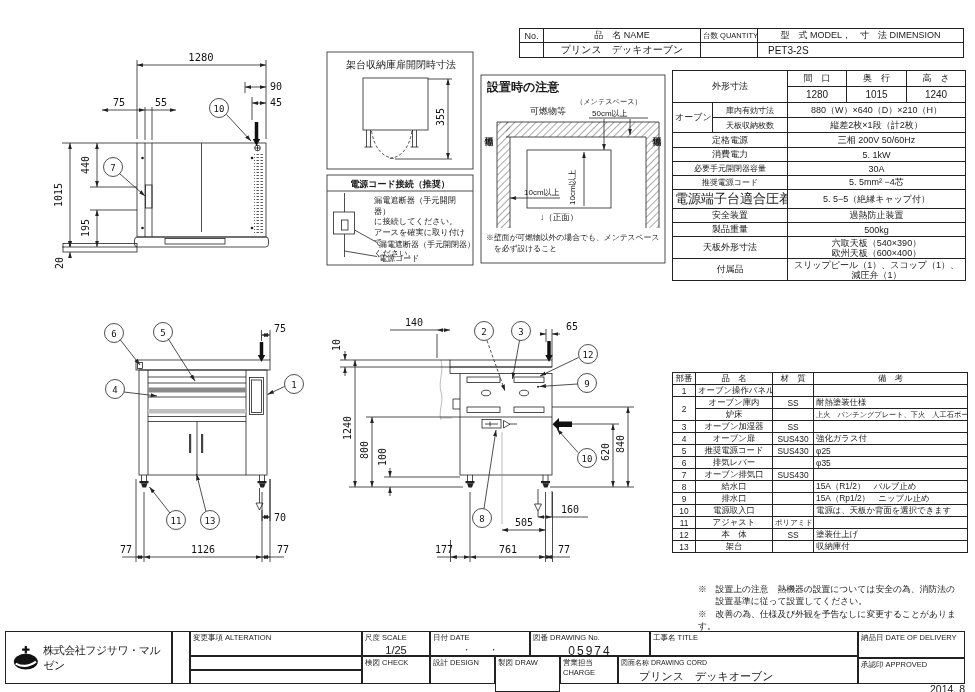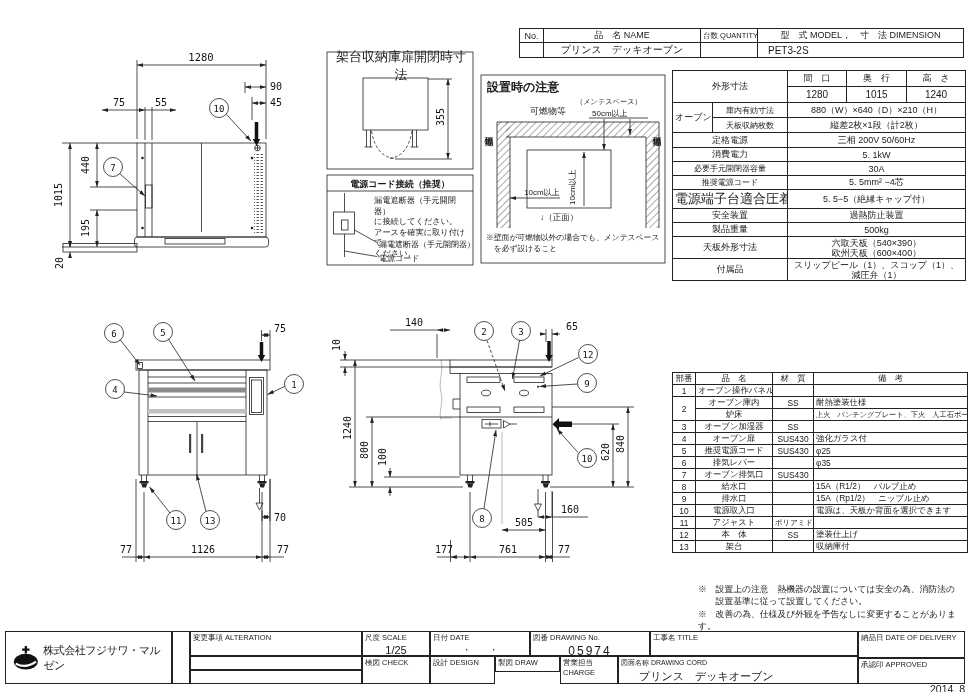--- a/index.html
+++ b/index.html
@@ -467,21 +467,21 @@
     <tr style="height:11.5px">
             <td class="c">13</td>
             <td class="c">架台</td>
             <td class="c"></td>
             <td class="l">収納庫付</td>
           </tr>
   </tbody>
       </table>
 </div>
 
-<div class="abs c" style="left:335px;top:48px;width:132px;font-size:13px">架台収納庫扉開閉時寸法</div>
+<div class="abs c" style="left:335px;top:58px;width:132px;font-size:10px">架台収納庫扉開閉時寸法</div>
 
 <div class="abs c" style="left:328px;top:178px;width:144px;font-size:9px;font-weight:bold">電源コード接続（推奨）</div>
 <div class="abs pre" style="left:374px;top:196px;width:98px;font-size:8.2px;line-height:10.5px">漏電遮断器（手元開閉器）
 に接続してください。
 アースを確実に取り付けて
 ください。</div>
 <div class="abs" style="left:379px;top:239px;font-size:8px">漏電遮断器（手元開閉器）</div>
 <div class="abs" style="left:379px;top:253px;font-size:8px">電源コード</div>
 
 <div class="abs" style="left:487px;top:79px;font-size:12px;font-weight:bold">設置時の注意</div>
@@ -521,21 +521,21 @@
   <div class="c f9">・　　・</div>
 </div>
 <div class="cell" style="left:530px;top:631px;width:120px;height:25px">
   <div class="lbl">図番  DRAWING No.</div>
   <div class="c" style="font-size:12px;letter-spacing:2px">05974</div>
 </div>
 <div class="cell lbl" style="left:650px;top:631px;width:208px;height:25px">工事名  TITLE</div>
 
 <div class="cell lbl" style="left:362px;top:656px;width:68px;height:28px">検図  CHECK</div>
 <div class="cell lbl" style="left:430px;top:656px;width:65px;height:28px">設計  DESIGN</div>
-<div class="cell lbl" style="left:495px;top:656px;width:65px;height:16px">製図  DRAW</div>
+<div class="cell lbl" style="left:495px;top:656px;width:65px;height:36px">製図  DRAW</div>
 <div class="cell lbl" style="left:560px;top:656px;width:58px;height:28px">営業担当 CHARGE</div>
 <div class="cell" style="left:618px;top:656px;width:240px;height:28px">
   <div style="font-size:7px;padding:1px 2px">図面名称  DRAWING CORD</div>
   <div class="f11" style="padding-left:20px">プリンス　デッキオーブン</div>
 </div>
 <div class="cell lbl" style="left:858px;top:631px;width:107px;height:27px">納品日  DATE OF DELIVERY</div>
 <div class="cell lbl" style="left:858px;top:658px;width:107px;height:26px">承認印  APPROVED</div>
 <div class="abs" style="left:890px;top:683px;width:75px;text-align:right;font-size:10.5px">2014. 8</div>
 
 </div>

